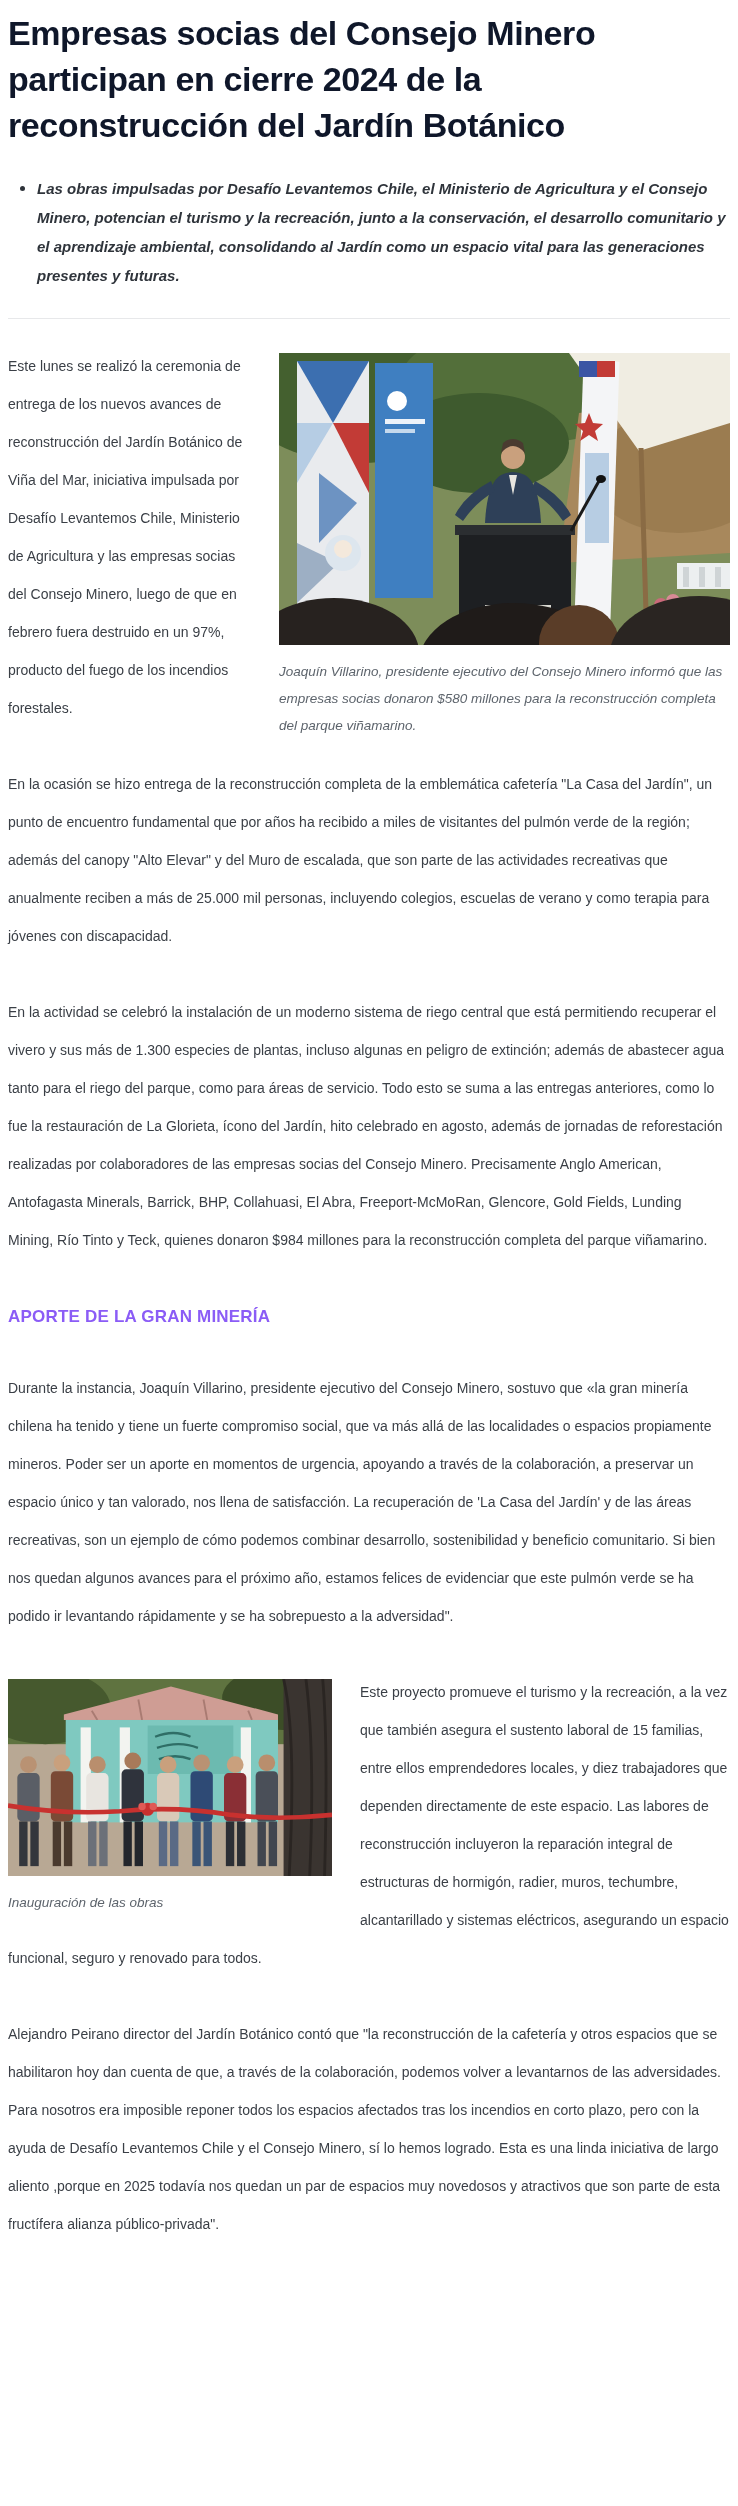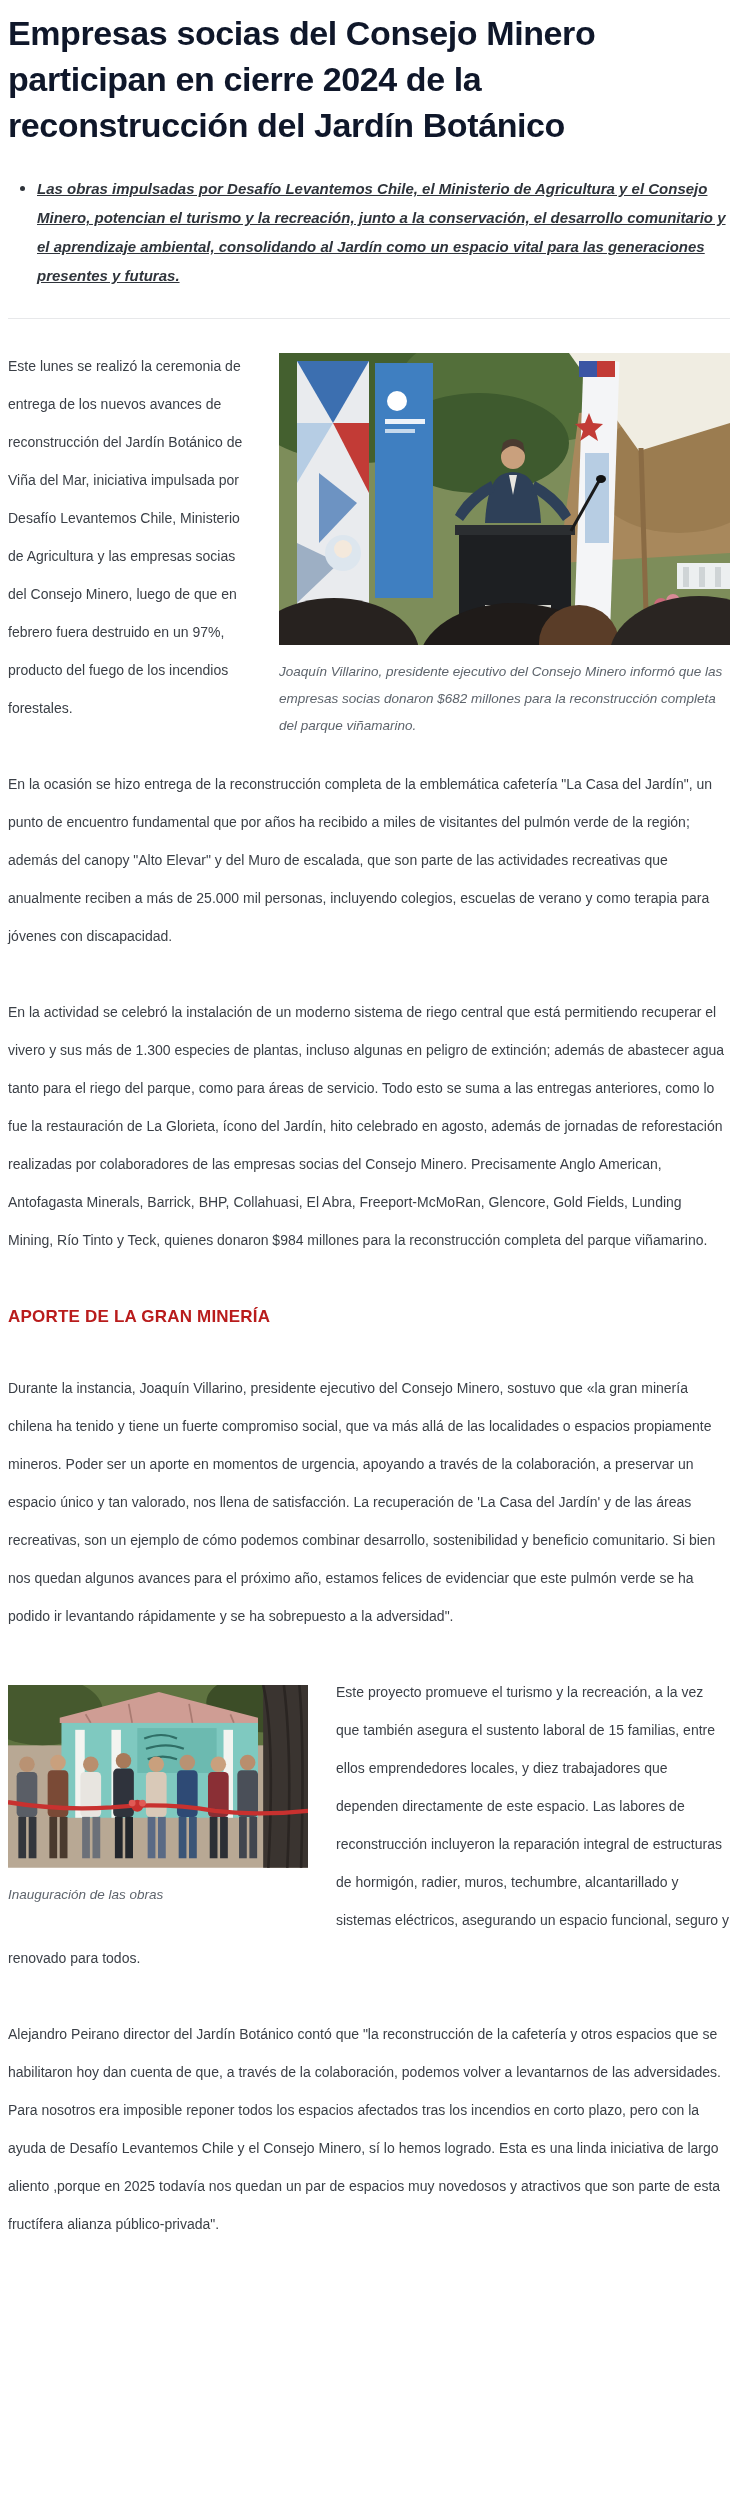--- a/index.html
+++ b/index.html
@@ -34,50 +34,49 @@
     background: #2e333a;
     margin-top: 12px;
     flex: 0 0 auto;
   }
   .lead .lead-text {
     font-size: 15px;
     line-height: 29px;
     font-weight: 700;
     font-style: italic;
     color: #2f343b;
-    text-decoration: underline;
   }
   hr.divider {
     border: none;
     border-top: 1px solid #e7e8ea;
     margin: 26px 0 28px 0;
   }
   .body-text p {
     font-size: 14px;
     line-height: 38px;
     margin: 0 0 38px 0;
     color: #3a3f46;
   }
   h2.section-heading {
     font-size: 17px;
     font-weight: 700;
     letter-spacing: 0.2px;
-    color: #b91c1c;
+    color: #8b5cf6;
     margin: 48px 0 42px 0;
   }
   figure { margin: 0; }
   figure.fig-right {
     float: right;
     width: 451px;
     margin: 6px 0 14px 26px;
   }
   figure.fig-left {
     float: left;
-    width: 300px;
-    margin: 12px 28px 14px 0;
+    width: 324px;
+    margin: 6px 28px 14px 0;
   }
   figure svg { display: block; width: 100%; height: auto; }
   figcaption {
     font-size: 13.5px;
     line-height: 27px;
     font-style: italic;
     color: #5d646c;
     margin-top: 13px;
   }
   .clear { clear: both; }
@@ -144,21 +143,21 @@
         <ellipse cx="322" cy="126" rx="5" ry="4" fill="#111111"></ellipse>
         <ellipse cx="390" cy="268" rx="22" ry="14" fill="#b08968"></ellipse>
         <circle cx="382" cy="252" r="7" fill="#c96a7a"></circle>
         <circle cx="394" cy="248" r="7" fill="#d98a96"></circle>
         <circle cx="402" cy="256" r="6" fill="#b95a6a"></circle>
         <ellipse cx="55" cy="300" rx="85" ry="55" fill="#27221f"></ellipse>
         <ellipse cx="235" cy="310" rx="95" ry="60" fill="#1f1b19"></ellipse>
         <ellipse cx="300" cy="290" rx="40" ry="38" fill="#5a3d28"></ellipse>
         <ellipse cx="420" cy="305" rx="90" ry="62" fill="#2a2522"></ellipse>
       </svg>
-      <figcaption>Joaquín Villarino, presidente ejecutivo del Consejo Minero informó que las empresas socias donaron $682 millones para la reconstrucción completa del parque viñamarino.</figcaption>
+      <figcaption>Joaquín Villarino, presidente ejecutivo del Consejo Minero informó que las empresas socias donaron $580 millones para la reconstrucción completa del parque viñamarino.</figcaption>
     </figure>
 
     <p>Este lunes se realizó la ceremonia de entrega de los nuevos avances de reconstrucción del Jardín Botánico de Viña del Mar, iniciativa impulsada por Desafío Levantemos Chile, Ministerio de Agricultura y las empresas socias del Consejo Minero, luego de que en febrero fuera destruido en un 97%, producto del fuego de los incendios forestales.</p>
     <p>En la ocasión se hizo entrega de la reconstrucción completa de la emblemática cafetería "La Casa del Jardín", un punto de encuentro fundamental que por años ha recibido a miles de visitantes del pulmón verde de la región; además del canopy "Alto Elevar" y del Muro de escalada, que son parte de las actividades recreativas que anualmente reciben a más de 25.000 mil personas, incluyendo colegios, escuelas de verano y como terapia para jóvenes con discapacidad.</p>
 
     <div class="clear"></div>
 
     <p>En la actividad se celebró la instalación de un moderno sistema de riego central que está permitiendo recuperar el vivero y sus más de 1.300 especies de plantas, incluso algunas en peligro de extinción; además de abastecer agua tanto para el riego del parque, como para áreas de servicio. Todo esto se suma a las entregas anteriores, como lo fue la restauración de La Glorieta, ícono del Jardín, hito celebrado en agosto, además de jornadas de reforestación realizadas por colaboradores de las empresas socias del Consejo Minero. Precisamente Anglo American, Antofagasta Minerals, Barrick, BHP, Collahuasi, El Abra, Freeport-McMoRan, Glencore, Gold Fields, Lunding Mining, Río Tinto y Teck, quienes donaron $984 millones para la reconstrucción completa del parque viñamarino.</p>
 
     <h2 class="section-heading">APORTE DE LA GRAN MINERÍA</h2>

